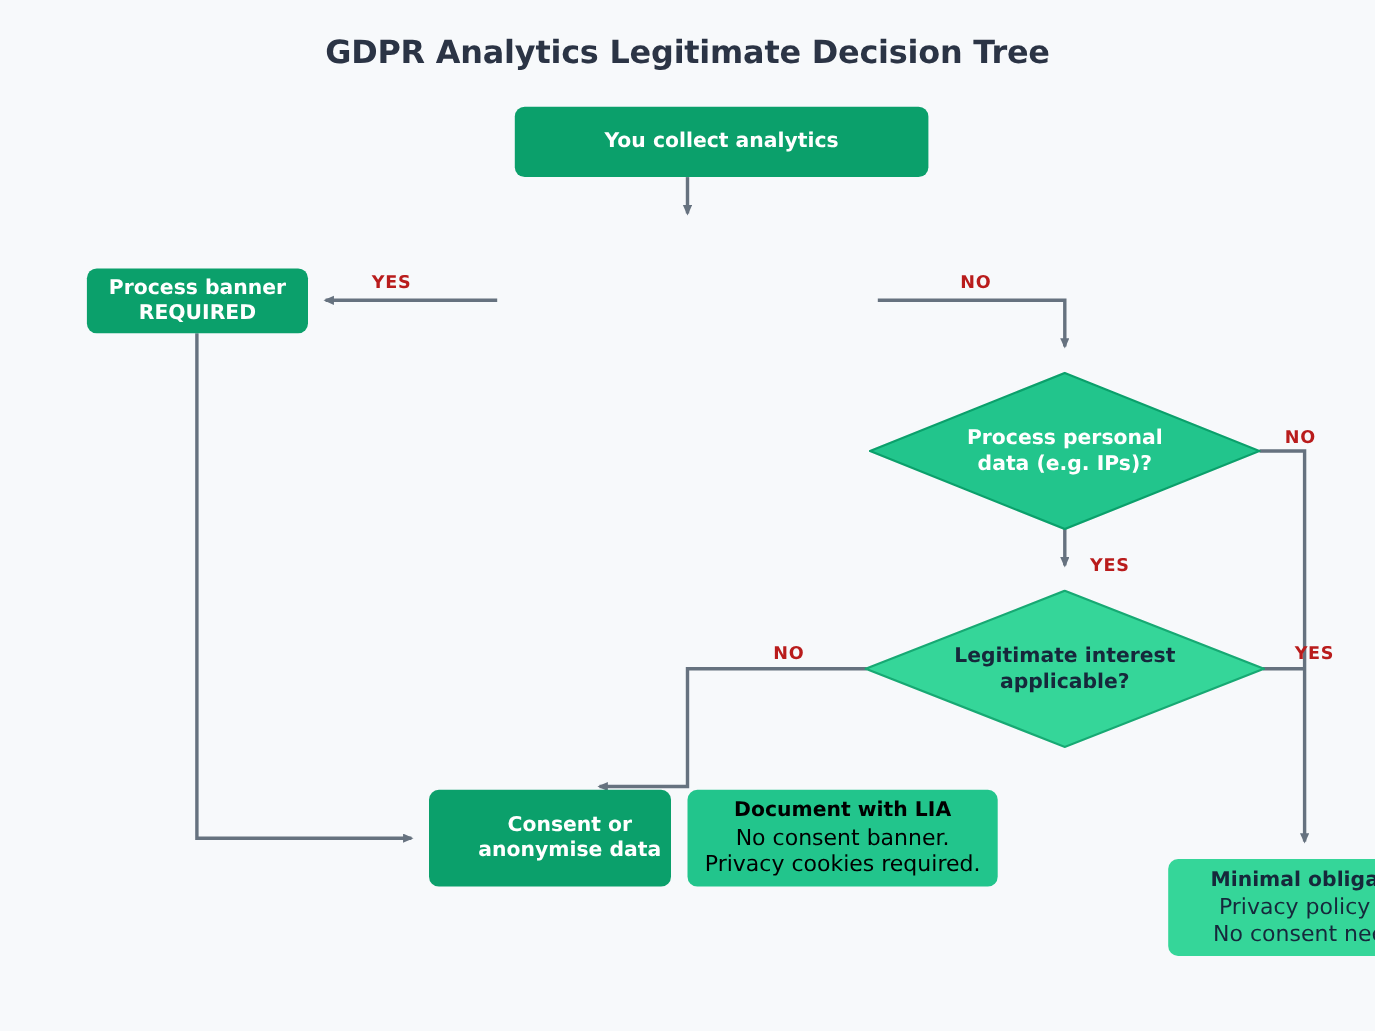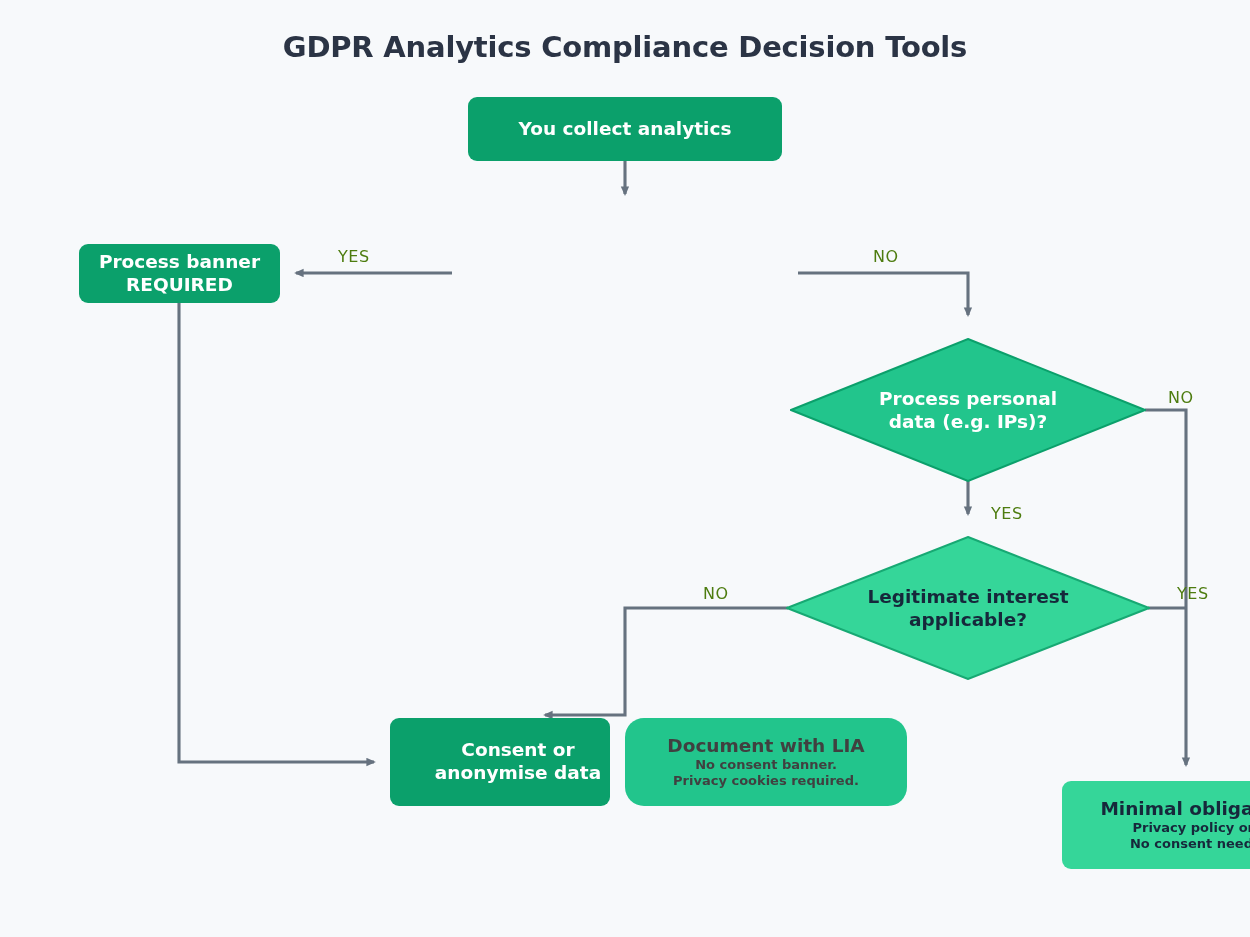--- a/index.html
+++ b/index.html
@@ -60,26 +60,26 @@
     text-align: center;
     border-radius: 9px;
     line-height: 1.22;
   }
   .node .ttl {
     font-weight: bold;
     font-size: 18.5px;
     white-space: nowrap;
   }
   .node .sub {
-    font-weight: bold;
-    font-size: 13px;
+    font-weight: normal;
+    font-size: 20px;
     white-space: nowrap;
   }
   .node.dark  { background: #0ba06b; color: #ffffff; }
-  .node.mid   { background: #22c58c; color: #404040; border-radius: 19px; }
+  .node.mid   { background: #22c58c; color: #000000; }
   .node.light { background: #35d699; color: #16283b; }
 
   .diamond {
     position: absolute;
   }
   .diamond .shape {
     position: absolute;
     left: 0; top: 0;
     width: 100%;
     height: 100%;
@@ -98,32 +98,32 @@
     font-size: 18.5px;
     line-height: 1.25;
     pointer-events: none;
   }
   .diamond.d-mid .dlabel   { color: #ffffff; }
   .diamond.d-light .dlabel { color: #16283b; }
 
   .edgelabel {
     position: absolute;
     font-size: 16px;
-    font-weight: normal;
-    color: #4d7c0f;
+    font-weight: bold;
+    color: #b91c1c;
     letter-spacing: 0.6px;
     white-space: nowrap;
   }
 </style>
 </head>
 <body>
 
 <div id="stage">
 
-  <div id="title">GDPR Analytics Compliance Decision Tools</div>
+  <div id="title">GDPR Analytics Legitimate Decision Tree</div>
 
   <svg id="wires" viewBox="0 0 1250 937">
     <defs>
       <marker id="arrow" markerWidth="11" markerHeight="11" refX="7.6" refY="4.2" orient="auto" markerUnits="userSpaceOnUse">
         <path d="M0,0 L9.5,4.2 L0,8.4 Z" fill="#66727f"></path>
       </marker>
     </defs>
     <g fill="none" stroke="#66727f" stroke-width="3.1" stroke-linecap="butt" stroke-linejoin="miter">
 
       <path d="M625,161 L625,194" marker-end="url(#arrow)"></path>
@@ -144,21 +144,21 @@
     </g>
   </svg>
 
   <div class="edgelabel" style="left:338px; top:247px;">YES</div>
   <div class="edgelabel" style="left:873px; top:247px;">NO</div>
   <div class="edgelabel" style="left:1168px; top:388px;">NO</div>
   <div class="edgelabel" style="left:991px; top:504px;">YES</div>
   <div class="edgelabel" style="left:703px; top:584px;">NO</div>
   <div class="edgelabel" style="left:1177px; top:584px;">YES</div>
 
-  <div class="node dark" style="left:468px; top:97px; width:314px; height:64px;">
+  <div class="node dark" style="left:468px; top:97px; width:376px; height:64px;">
     <div class="ttl">You collect analytics</div>
   </div>
 
 
   <div class="node dark" style="left:79px; top:244px; width:201px; height:59px;">
     <div class="ttl">Process banner</div>
     <div class="ttl">REQUIRED</div>
   </div>
 
   <div class="diamond d-light" style="left:786px; top:536px; width:364px; height:144px;">

